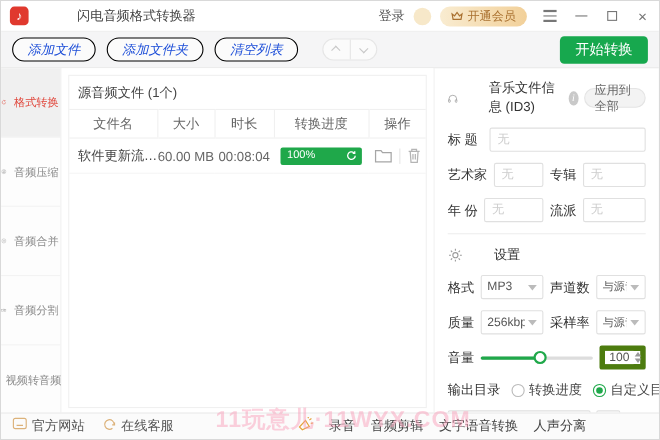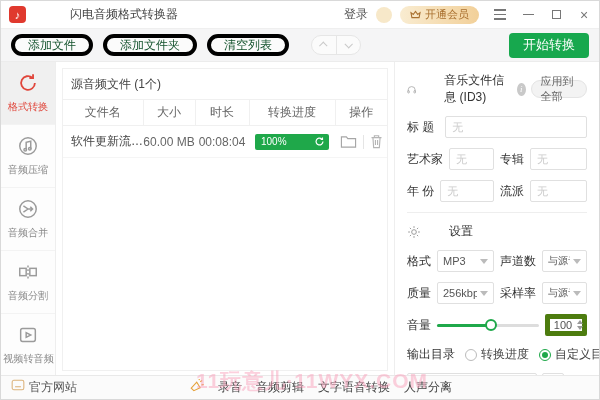--- a/index.html
+++ b/index.html
@@ -22,36 +22,36 @@
   .winctl { display:flex; align-items:center; gap:14px; color:#666; }
   .winctl > div { cursor:pointer; display:flex; align-items:center; justify-content:center; width:14px; height:14px; }
   .ic-menu { display:flex; flex-direction:column; gap:3px; }
   .ic-menu i { display:block; width:12px; height:1.5px; background:#777; }
   .ic-min i { display:block; width:11px; height:1.5px; background:#777; }
   .ic-max i { display:block; width:9px; height:9px; border:1.5px solid #777; }
   .ic-close { font-size:14px; color:#777; }
 
   
   .toolbar { height:33px; background:#f5f5f6; display:flex; align-items:center; padding:0 10px; gap:10px; border-bottom:1px solid #ececec; }
-  .tb-btn { height:22px; padding:0 13px; border-radius:11px; background:#fbfbfb; border:4px solid #000000; font-size:12px; color:#14532d; display:flex; align-items:center; cursor:pointer; }
+  .tb-btn { height:22px; padding:0 13px; border-radius:11px; background:#fbfbfb; border:1px solid #000000; font-size:12px; color:#1d4ed8; display:flex; align-items:center; cursor:pointer;font-style:italic; }
   .updown { height:20px; width:50px; border-radius:10px; background:#fbfbfb; border:1px solid #e6e6e6; display:flex; margin-left:12px; }
   .updown > div { flex:1; display:flex; align-items:center; justify-content:center; cursor:pointer; }
   .updown .sep { flex:0 0 1px; background:#e6e6e6; height:100%; }
   .chev { width:6px; height:6px; border-left:1.5px solid #c9c9c9; border-top:1.5px solid #c9c9c9; }
   .chev.up { transform:rotate(45deg) translateY(1px); }
   .chev.down { transform:rotate(225deg) translateY(1px); }
   .toolbar .spacer { flex:1; }
   .start-btn { height:25px; padding:0 14px; border-radius:4px; background:#17a84e; color:#fff; font-size:13px; display:flex; align-items:center; cursor:pointer; }
 
   
   .content { display:flex; height:315px; }
 
   
   .sidebar { width:55px; border-right:1px solid #eee; background:#fdfdfd; }
-  .side-item { height:63px; display:flex; flex-direction:column; align-items:center; justify-content:center; gap:5px; color:#8a8a8a; cursor:pointer; border-bottom:1px solid #f3f3f3; }
+  .side-item { height:63px; display:flex; flex-direction:row; align-items:center; justify-content:center; gap:5px; color:#8a8a8a; cursor:pointer; border-bottom:1px solid #f3f3f3; }
   .side-item .lbl { font-size:11px; transform:scale(.92); white-space:nowrap; }
   .side-item.active { background:#f0f0f0; color:#e0463b; }
   .side-item svg { stroke:#9b9b9b; }
   .side-item.active svg { stroke:#e0463b; }
 
   
   .main { flex:1; padding:6px; background:#fff; position:relative; }
   .file-panel { height:100%; border:1px solid #f0f0f0; display:flex; flex-direction:column; }
   .fp-header { padding:7px 8px 6px; font-size:12px; color:#444; }
   .ftable { width:100%; border-collapse:collapse; table-layout:fixed; }
@@ -382,20 +382,27 @@
 </div>
 
 <div class="statusbar">
   <div class="sb-item">
     <svg width="14" height="12" viewBox="0 0 24 20" fill="none" stroke="#dcb27a" stroke-width="1.8">
         <rect x="2" y="2" width="20" height="16" rx="3"></rect>
         <path d="M7 13 h10"></path>
       </svg>
     <span>官方网站</span>
   </div>
+  <div class="sb-item">
+    <svg width="13" height="13" viewBox="0 0 24 24" fill="none" stroke="#dcb27a" stroke-width="2">
+        <path d="M20 13 a8 8 0 1 0-3 6"></path>
+        <path d="M20.5 9.5v4h-4"></path>
+      </svg>
+    <span>在线客服</span>
+  </div>
   <div class="quick">
     <svg width="15" height="13" viewBox="0 0 24 20" fill="none" stroke="#e6a23c" stroke-width="1.7">
         <path d="M3 12 L14 5 l3 10 L6 17 Z" transform="rotate(-15 12 11)"></path>
         <path d="M18 4 l3-2 M20 9 l3.5-.5 M16 1.5 l1-3"></path>
       </svg>
     <span class="lk">录音</span>
     <span class="lk">音频剪辑</span>
     <span class="lk">文字语音转换</span>
     <span class="lk">人声分离</span>
   </div>

